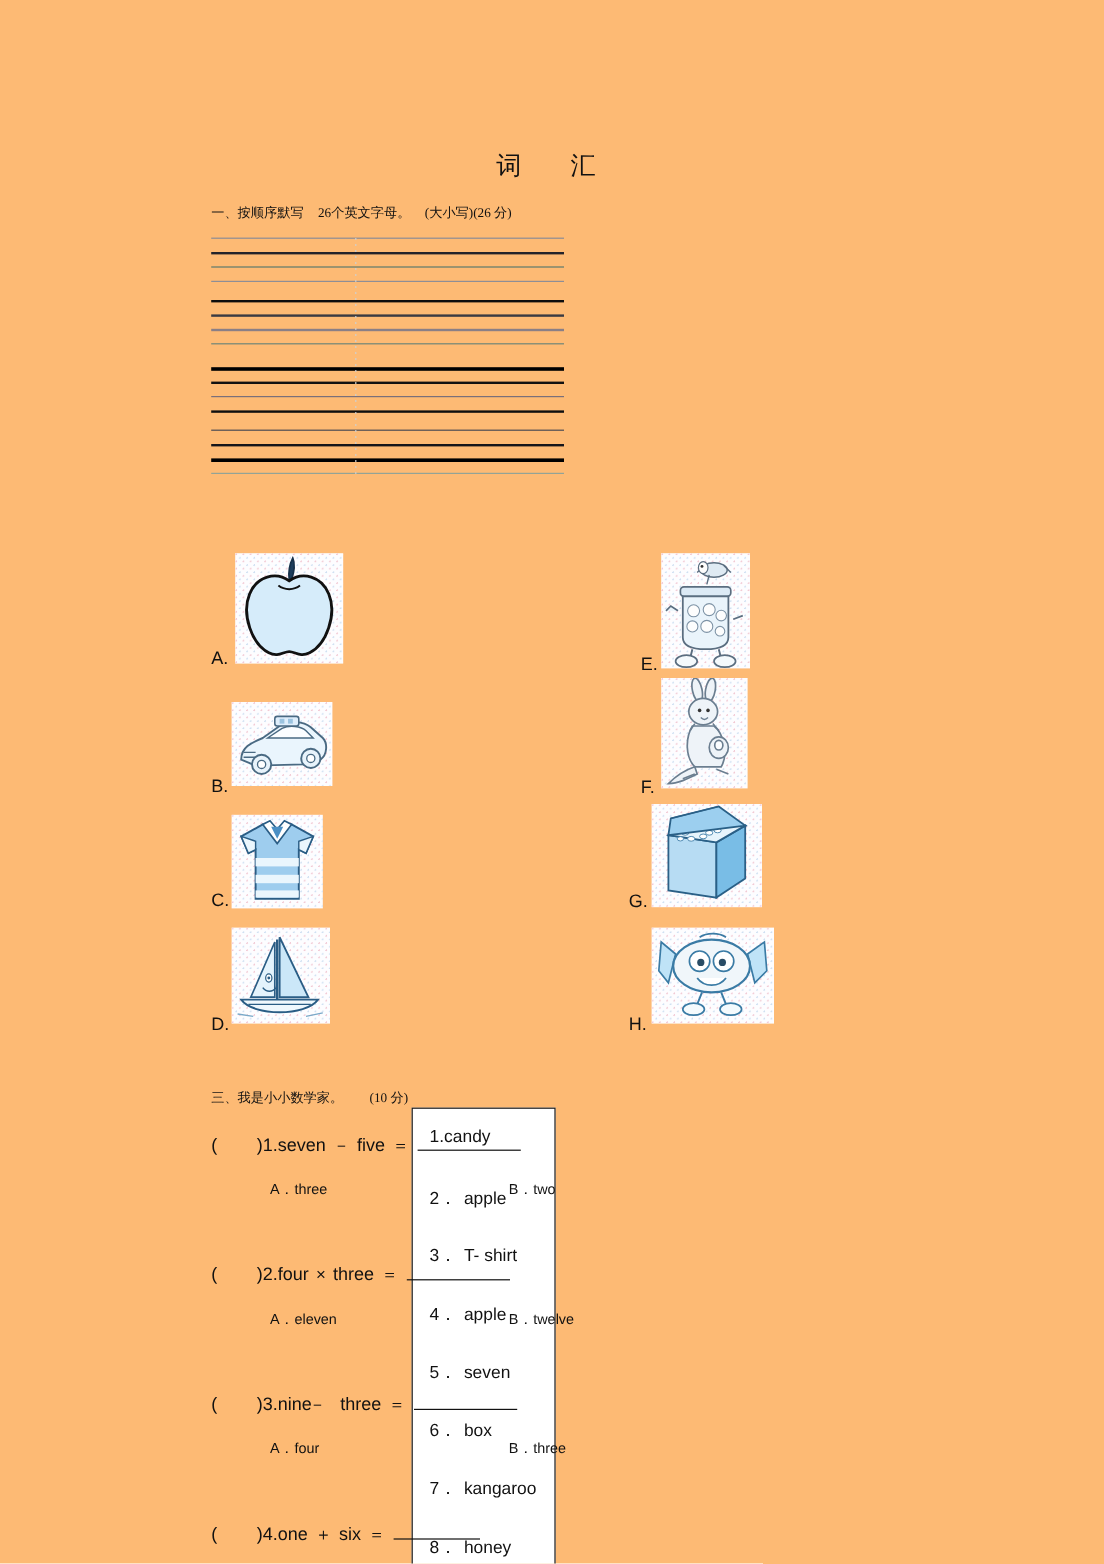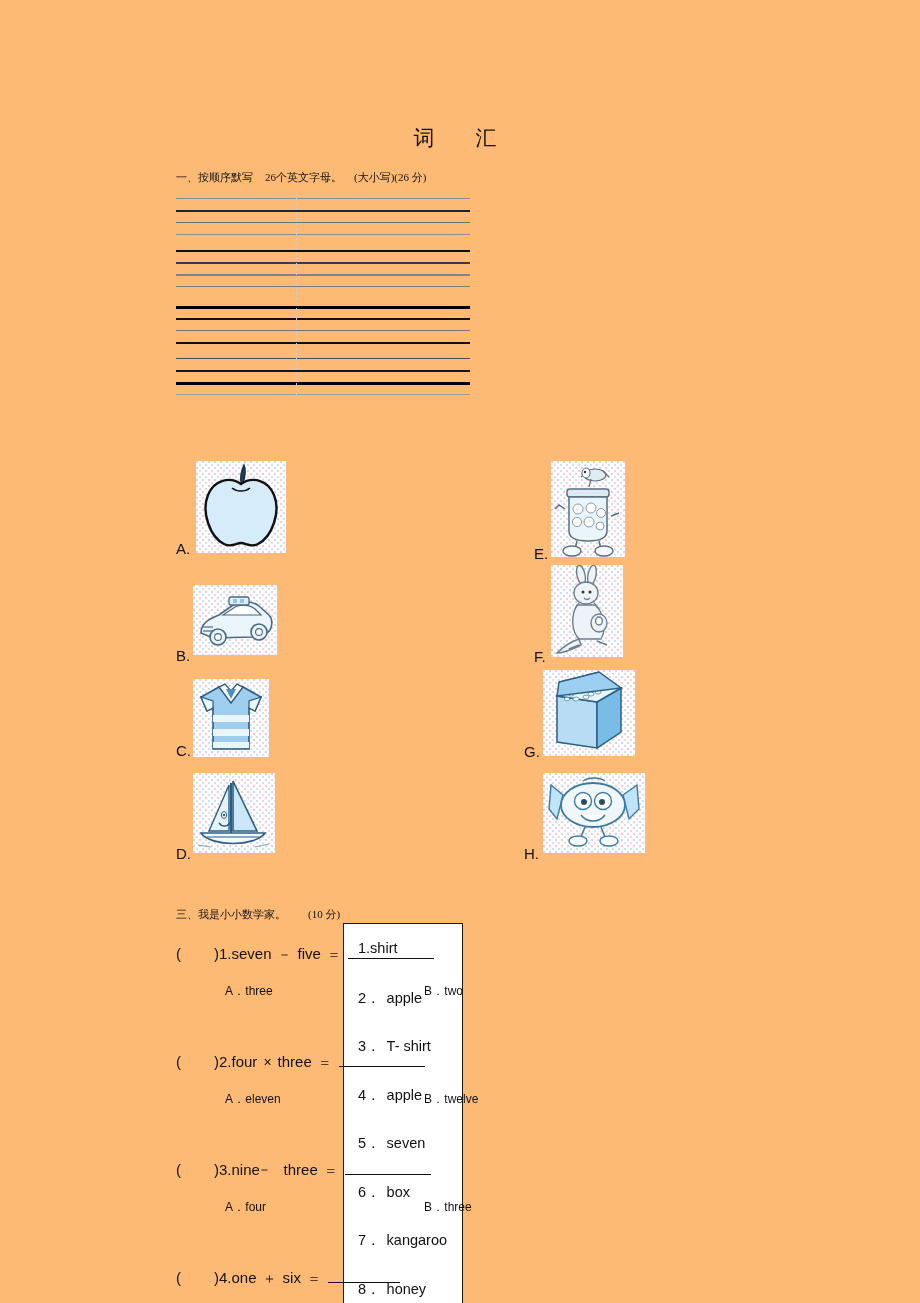--- a/index.html
+++ b/index.html
@@ -257,21 +257,21 @@
           <circle cx="31" cy="42" r="1.2" fill="#2a5d85"></circle>
           <path d="M26 50 C29 54 34 54 37 50" fill="none" stroke="#2a5d85" stroke-width="1.3"></path>
           <path d="M8 60 C18 74 62 74 72 60 Z" fill="#eff8fd" stroke="#2a5d85" stroke-width="1.6"></path>
           <path d="M14 64 L66 64" stroke="#2a5d85" stroke-width="1.1"></path>
           <path d="M5 72 L18 74 M62 74 L76 71" stroke="#7aa9c9" stroke-width="1.1"></path>
         </svg>
       </div>
     </div>
 
     <div class="word-box" id="word-box">
-        <div class="word-item" style="top: 16px;"><span class="num">1.</span><span>shirt</span></div>
+        <div class="word-item" style="top: 16px;"><span class="num">1.</span><span>candy</span></div>
         <div class="word-item" style="top: 64.5px; text-align: right;"><span class="num">2．</span><span class="sp"></span><span>apple</span></div>
         <div class="word-item" style="top: 113px;"><span class="num">3．</span><span class="sp"></span><span>T- shirt</span></div>
         <div class="word-item" style="top: 161.5px;"><span class="num">4．</span><span class="sp"></span><span>apple</span></div>
         <div class="word-item" style="top: 210px;"><span class="num">5．</span><span class="sp"></span><span>seven</span></div>
         <div class="word-item" style="top: 258.5px;"><span class="num">6．</span><span class="sp"></span><span>box</span></div>
         <div class="word-item" style="top: 307px;"><span class="num">7．</span><span class="sp"></span><span>kangaroo</span></div>
         <div class="word-item" style="top: 355.5px;"><span class="num">8．</span><span class="sp"></span><span>honey</span></div>
       </div>
 
     <div class="pic-cell">

